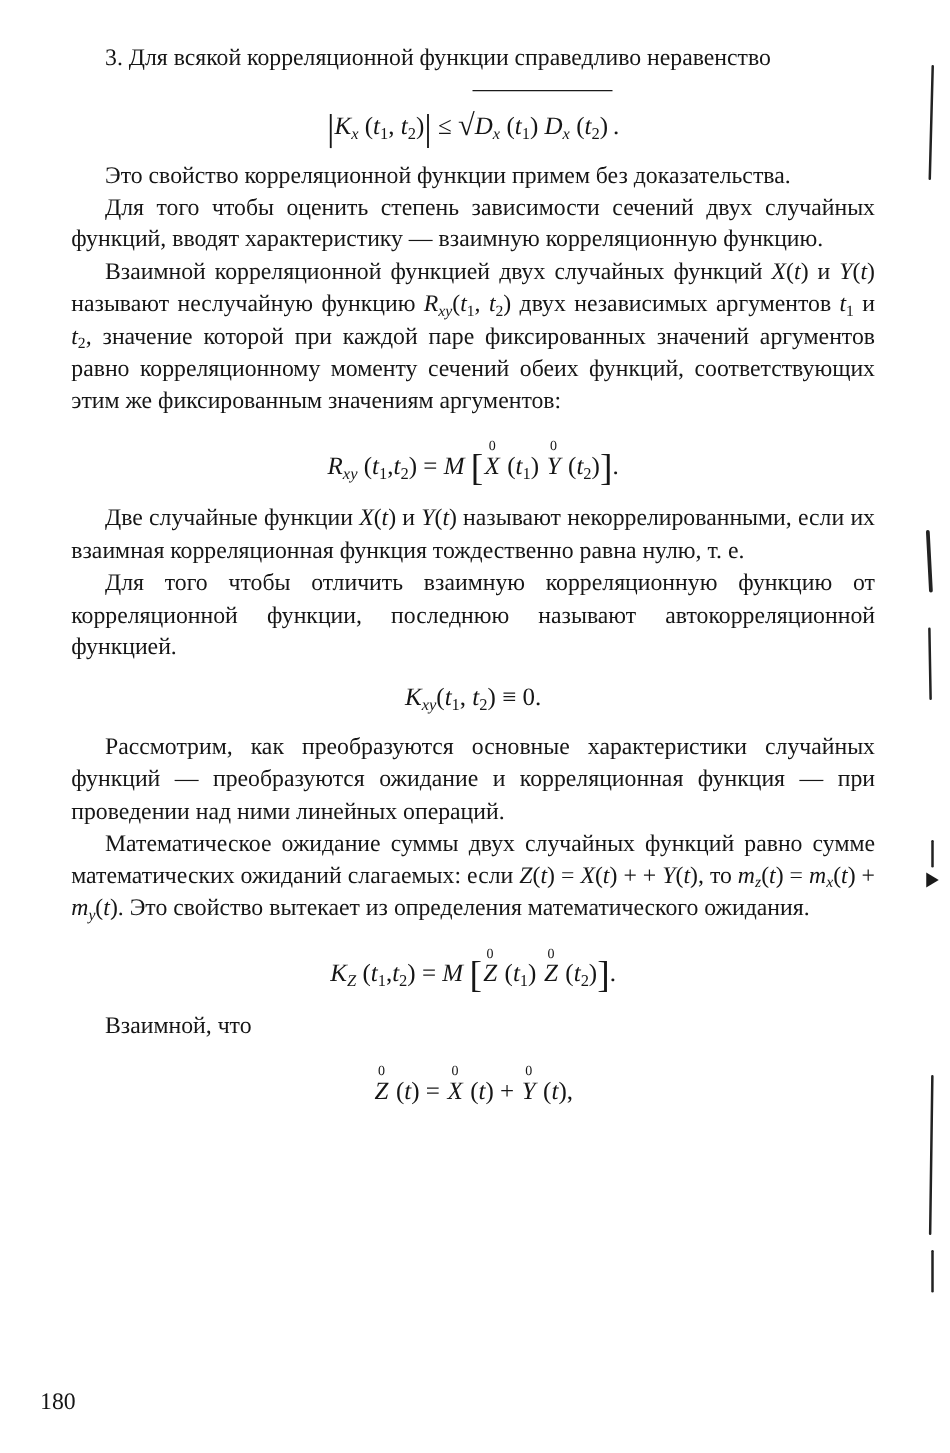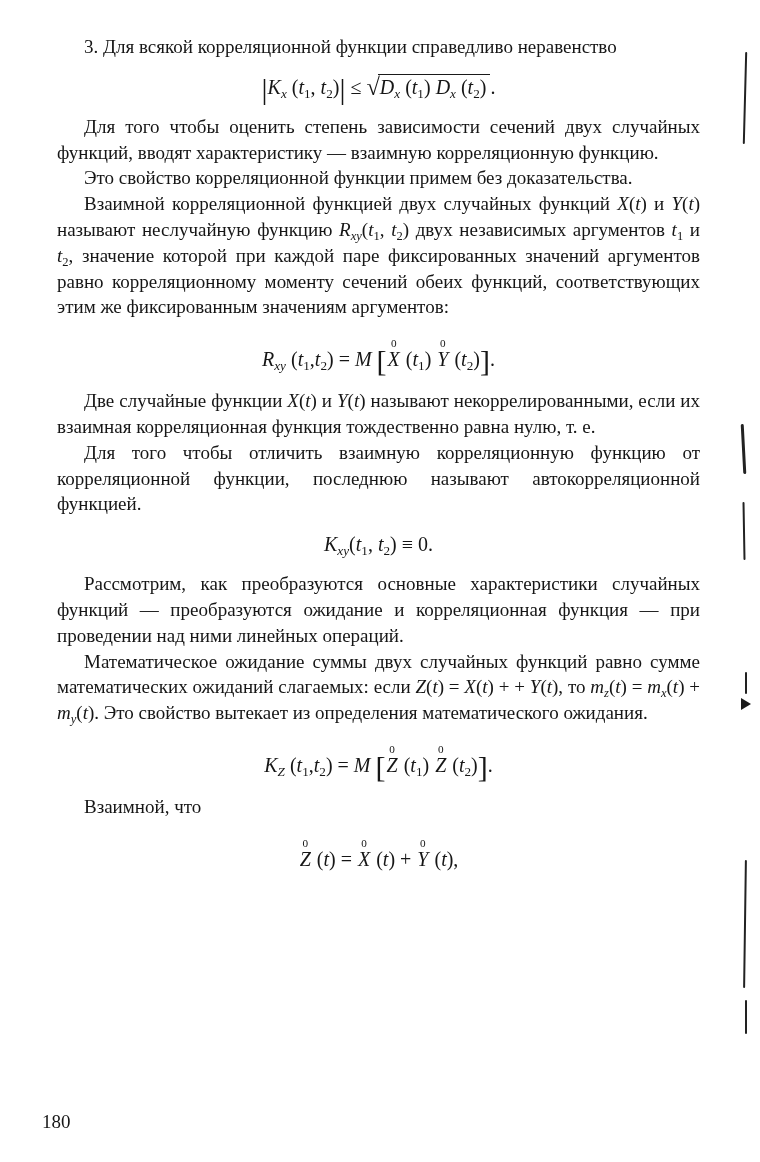--- a/index.html
+++ b/index.html
@@ -26,24 +26,24 @@
   .big{font-size:1.5em;line-height:0;vertical-align:-0.16em;}
   
   .zero{position:relative;display:inline-block;margin:0 1px;}
   .zero .z{
     position:absolute;top:-0.55em;left:50%;transform:translateX(-50%);
     font-size:0.56em;line-height:1;font-style:normal;
   }
   
   .sqrt{display:inline-block;white-space:nowrap;}
   .rad{display:inline-block;font-size:1.22em;line-height:1;vertical-align:-0.04em;margin-right:-2px;}
-  .vin{display:inline-block;border-top:1.5px solid #1a1a1a;padding:0 4px 0 2px;line-height:1.25;}
+  .vin{display:inline-block;border-top:1.5px solid #1a1a1a;padding:16px 4px 0 2px;line-height:1.25;}
   
   .page-number{
-    position:absolute;left:42px;bottom:27px;
+    position:absolute;left:32px;bottom:27px;
     font-size:19px;
   }
   
   .mark{position:absolute;background:#222;border-radius:2px;}
   .m1{top:52px;left:744px;height:92px;width:2px;transform:rotate(1.5deg);}
   .m2{top:424px;left:742px;height:50px;width:3px;transform:rotate(-3deg);}
   .m3{top:502px;left:743px;height:58px;width:2px;transform:rotate(-1deg);}
   .m4{top:672px;left:745px;height:22px;width:2px;}
   .m4b{
     position:absolute;top:698px;left:741px;width:0;height:0;background:none;
@@ -52,22 +52,22 @@
   }
   .m5{top:860px;left:744px;height:128px;width:2px;transform:rotate(0.8deg);}
   .m6{top:1000px;left:745px;height:34px;width:2px;}
 </style>
 </head>
 <body>
 
 <div class="page-inner">
   <p class="para">3. Для всякой корреляционной функции справедливо неравенство</p>
   <div class="formula"><span class="big">|</span><span class="mi">K</span><sub class="it">x</sub> (<span class="mi">t</span><sub>1</sub>, <span class="mi">t</span><sub>2</sub>)<span class="big">|</span> ≤ <span class="sqrt"><span class="rad">√</span><span class="vin"><span class="mi">D</span><sub class="it">x</sub> (<span class="mi">t</span><sub>1</sub>) <span class="mi">D</span><sub class="it">x</sub> (<span class="mi">t</span><sub>2</sub>)</span></span>.</div>
+  <p class="para">Это свойство корреляционной функции примем без доказательства.</p>
   <p class="para">Для того чтобы оценить степень зависимости сечений двух случайных функций, вводят характеристику — взаимную корреляционную функцию.</p>
-  <p class="para">Это свойство корреляционной функции примем без доказательства.</p>
   <p class="para"><span class="it">Взаимной корреляционной функцией двух случайных функций </span><span class="mi">X</span>(<span class="mi">t</span>) и <span class="mi">Y</span>(<span class="mi">t</span>) называют неслучайную функцию <span class="mi">R</span><sub class="it">xy</sub>(<span class="mi">t</span><sub>1</sub>, <span class="mi">t</span><sub>2</sub>) двух независимых аргументов <span class="mi">t</span><sub>1</sub> и <span class="mi">t</span><sub>2</sub>, значение которой при каждой паре фиксированных значений аргументов равно корреляционному моменту сечений обеих функций, соответствующих этим же фиксированным значениям аргументов:</p>
   <div class="formula tall"><span class="mi">R</span><sub class="it">xy</sub> (<span class="mi">t</span><sub>1</sub>,<span class="mi">t</span><sub>2</sub>) = <span class="mi">M</span> <span class="big">[</span><span class="zero"><span class="z">0</span><span><span class="mi">X</span></span></span> (<span class="mi">t</span><sub>1</sub>) <span class="zero"><span class="z">0</span><span><span class="mi">Y</span></span></span> (<span class="mi">t</span><sub>2</sub>)<span class="big">]</span>.</div>
   <p class="para">Две случайные функции <span class="mi">X</span>(<span class="mi">t</span>) и <span class="mi">Y</span>(<span class="mi">t</span>) называют <span class="it">некоррелированными</span>, если их взаимная корреляционная функция тождественно равна нулю, т. е.</p>
   <p class="para">Для того чтобы отличить взаимную корреляционную функцию от корреляционной функции, последнюю называют <span class="it">автокорреляционной функцией.</span></p>
   <div class="formula"><span class="mi">K</span><sub class="it">xy</sub>(<span class="mi">t</span><sub>1</sub>,  <span class="mi">t</span><sub>2</sub>)  ≡  0.</div>
   <p class="para">Рассмотрим, как преобразуются основные характеристики случайных функций — преобразуются ожидание и корреляционная функция — при проведении над ними линейных операций.</p>
   <p class="para">Математическое ожидание суммы двух случайных функций равно сумме математических ожиданий слагаемых: если <span class="mi">Z</span>(<span class="mi">t</span>) = <span class="mi">X</span>(<span class="mi">t</span>) + + <span class="mi">Y</span>(<span class="mi">t</span>), то <span class="mi">m</span><sub class="it">z</sub>(<span class="mi">t</span>) = <span class="mi">m</span><sub class="it">x</sub>(<span class="mi">t</span>) + <span class="mi">m</span><sub class="it">y</sub>(<span class="mi">t</span>). Это свойство вытекает из определения математического ожидания.</p>
   <div class="formula tall"><span class="mi">K</span><sub class="it">Z</sub> (<span class="mi">t</span><sub>1</sub>,<span class="mi">t</span><sub>2</sub>) = <span class="mi">M</span> <span class="big">[</span><span class="zero"><span class="z">0</span><span><span class="mi">Z</span></span></span> (<span class="mi">t</span><sub>1</sub>) <span class="zero"><span class="z">0</span><span><span class="mi">Z</span></span></span> (<span class="mi">t</span><sub>2</sub>)<span class="big">]</span>.</div>
   <p class="para">Взаимной, что</p>
   <div class="formula tall"><span class="zero"><span class="z">0</span><span><span class="mi">Z</span></span></span> (<span class="mi">t</span>) = <span class="zero"><span class="z">0</span><span><span class="mi">X</span></span></span> (<span class="mi">t</span>) + <span class="zero"><span class="z">0</span><span><span class="mi">Y</span></span></span> (<span class="mi">t</span>),</div>

